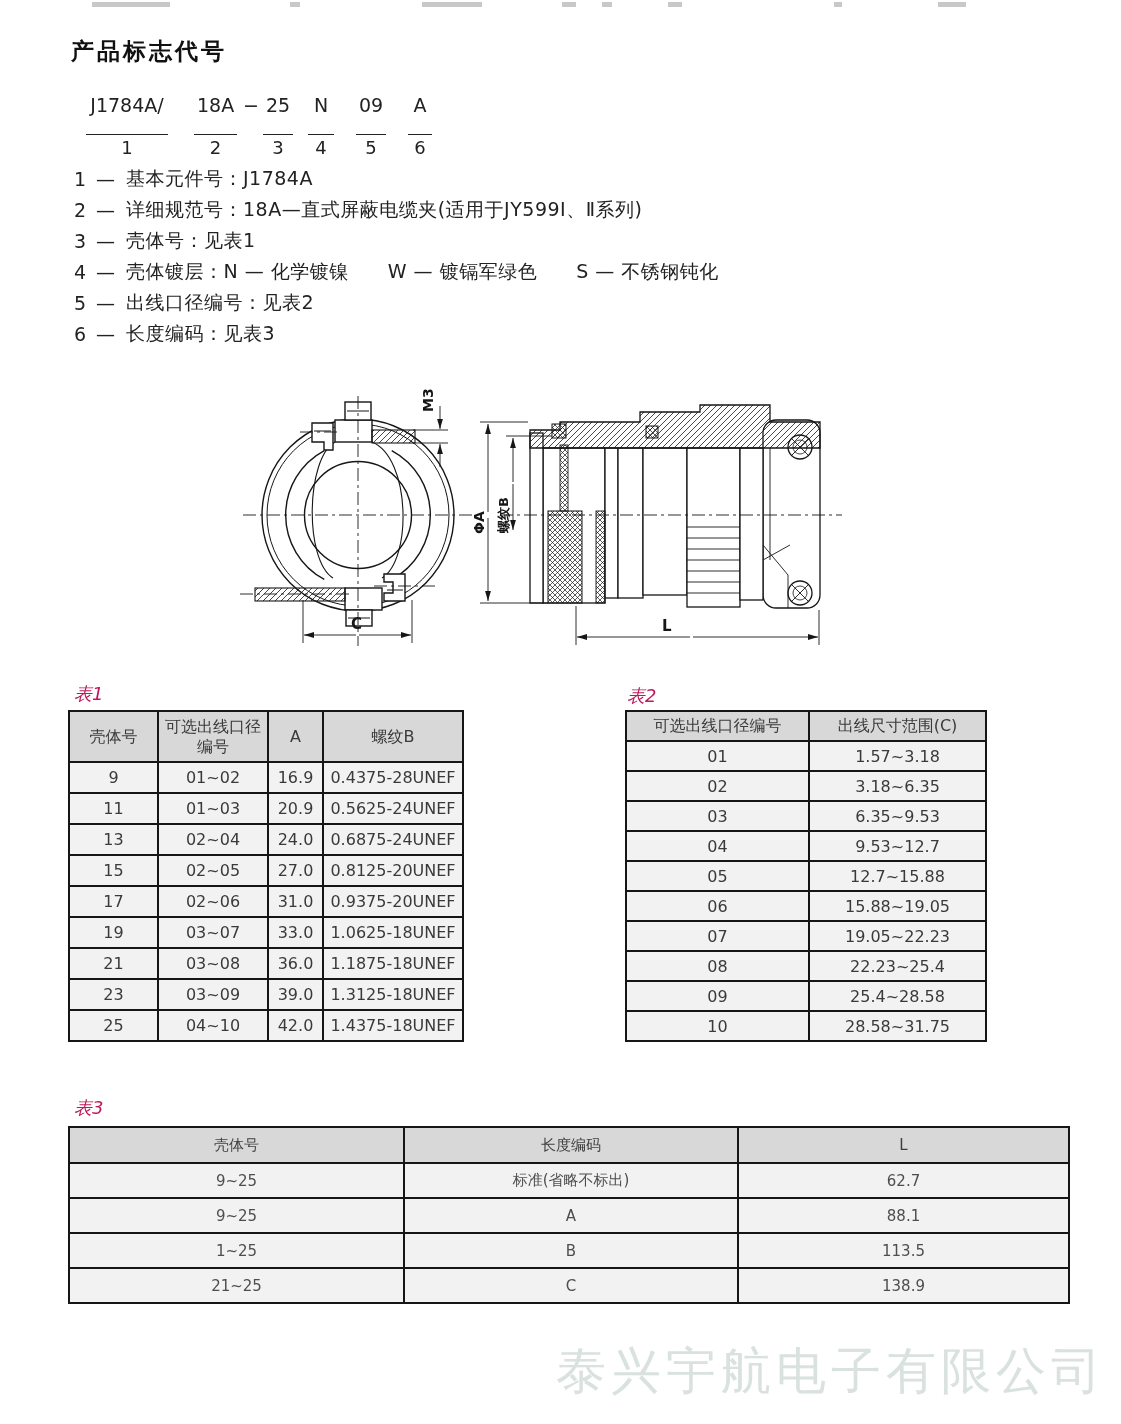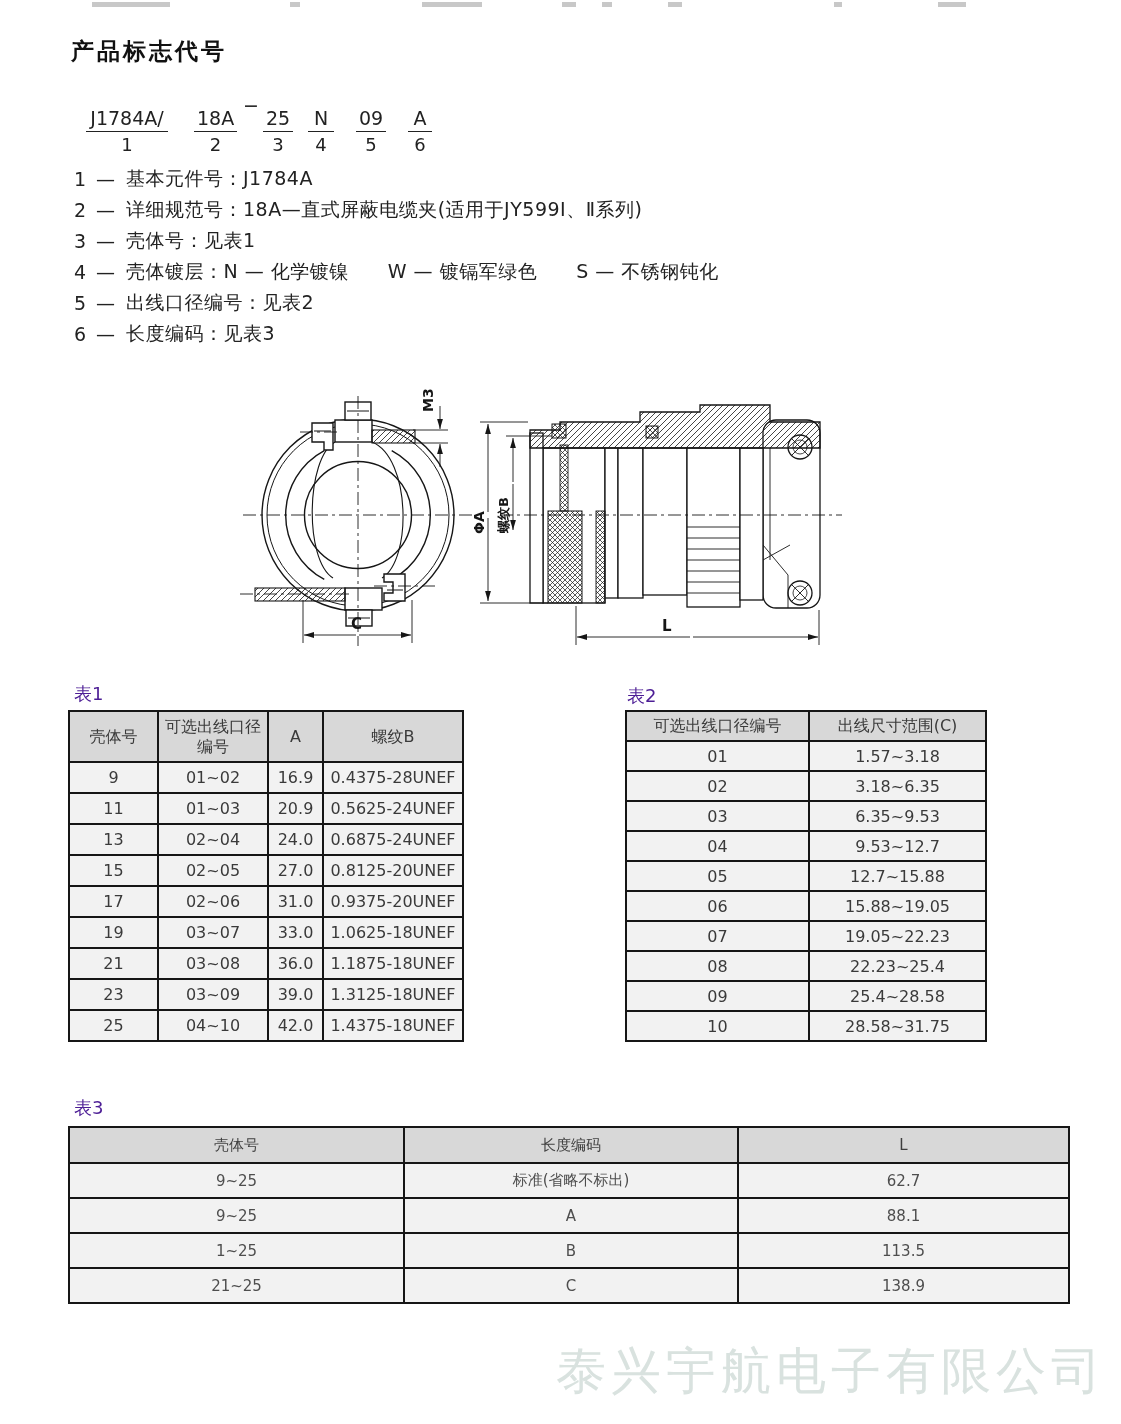--- a/index.html
+++ b/index.html
@@ -6,31 +6,31 @@
   #page{position:relative;width:1121px;height:1424px;background:#ffffff;overflow:hidden;
         font-family:"DejaVu Sans","Liberation Sans",sans-serif;color:#2a2a2a;}
   
   #clip-row{position:absolute;top:0;left:80;height:8px;width:100%;}
   .clipfrag{position:absolute;top:2px;height:5px;background:#9a9a9a;opacity:.55;}
   
   .doc-title{position:absolute;left:71px;top:36px;font-size:23px;font-weight:bold;
              letter-spacing:3px;color:#111;}
   
   .code-part{position:absolute;text-align:center;font-size:19px;color:#222;}
-  .code-top{display:block;border-bottom:1.5px solid #222;padding:0 3px 2px 3px;line-height:22px;margin-top:13px;}
+  .code-top{display:block;border-bottom:1.5px solid #222;padding:0 3px 18px 3px;line-height:22px;}
   .code-num{display:block;line-height:25px;font-size:18px;}
   .code-dash{position:absolute;font-size:19px;color:#222;line-height:22px;}
   
   #notes{position:absolute;left:74px;top:163px;}
   .note{display:flex;height:31px;align-items:center;font-size:19px;color:#222;white-space:pre;}
   .note-num{width:16px;}
   .note-dash{width:30px;margin-left:6px;}
   .note-text{letter-spacing:0.5px;}
   
-  .tbl-label{position:absolute;font-size:18px;color:#4c1d95;}
+  .tbl-label{position:absolute;font-size:18px;color:#be185d;font-style:italic;}
   table{border-collapse:collapse;table-layout:fixed;position:absolute;background:#fff;}
   th,td{border:2px solid #161616;text-align:center;vertical-align:middle;
         font-weight:normal;padding:0;overflow:hidden;}
   th{background:#d8d8d8;}
   td{background:#f2f2f2;}
   #table1{left:68px;top:710px;width:394px;font-size:16px;color:#3a3a3a;}
   #table1 th{height:49px;line-height:20px;}
   #table1 td{height:29px;}
   #table2{left:625px;top:710px;width:360px;font-size:16px;color:#3a3a3a;}
   #table2 th{height:28px;}

